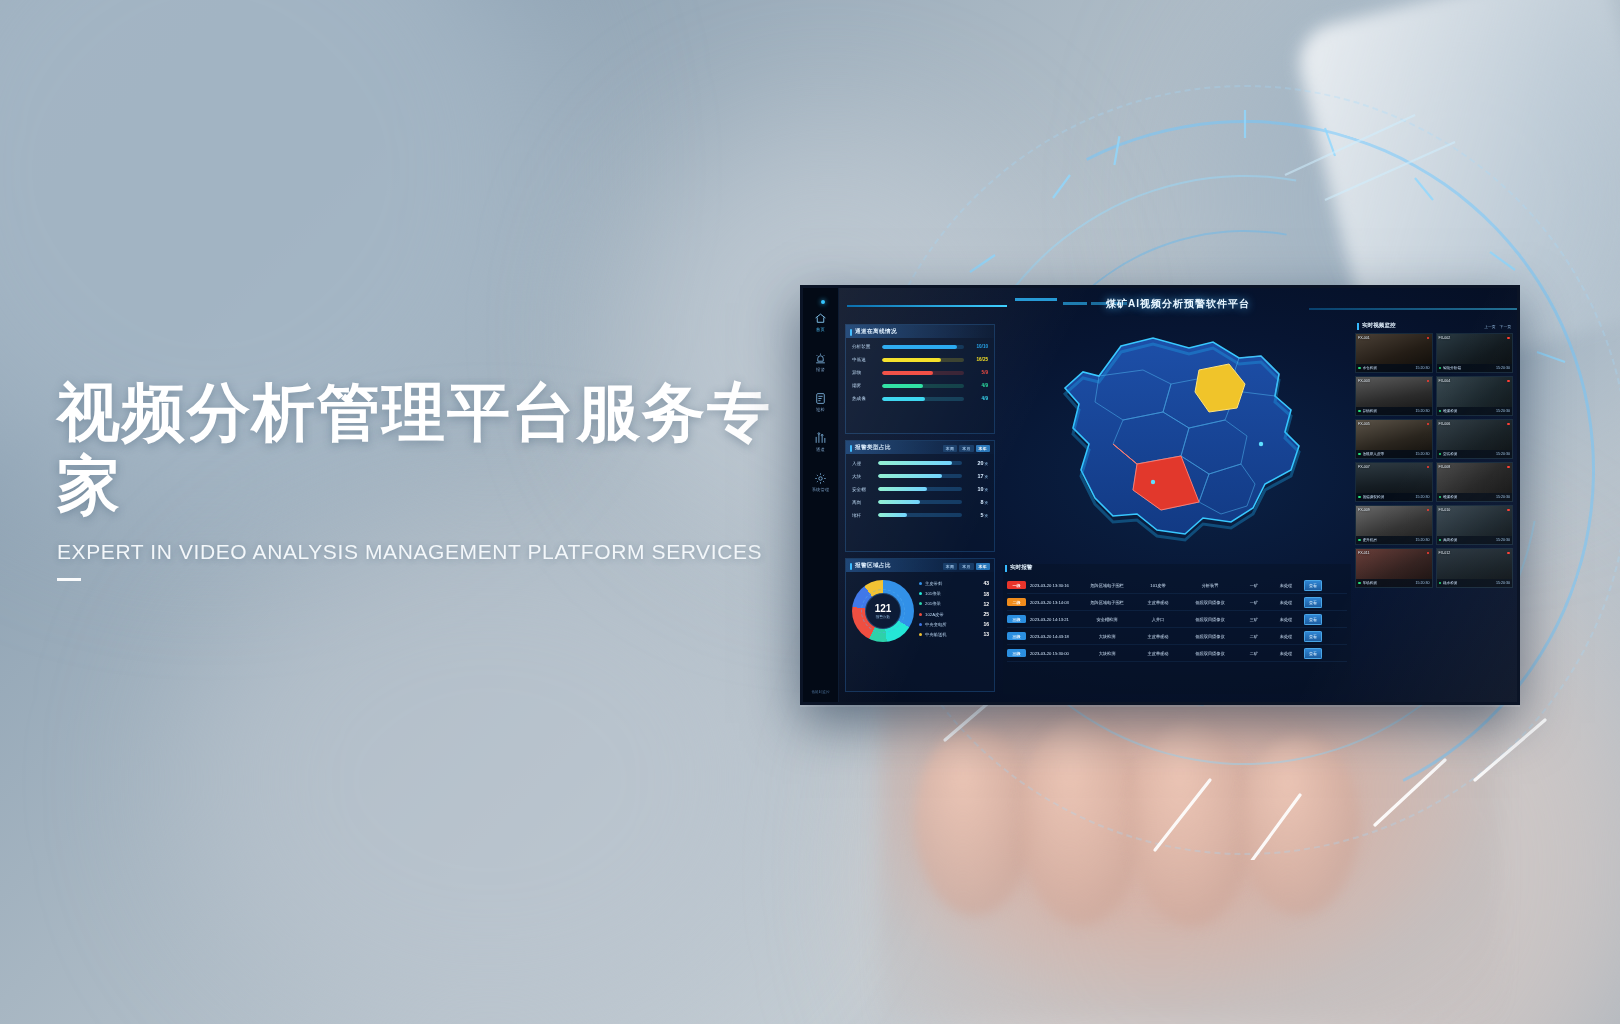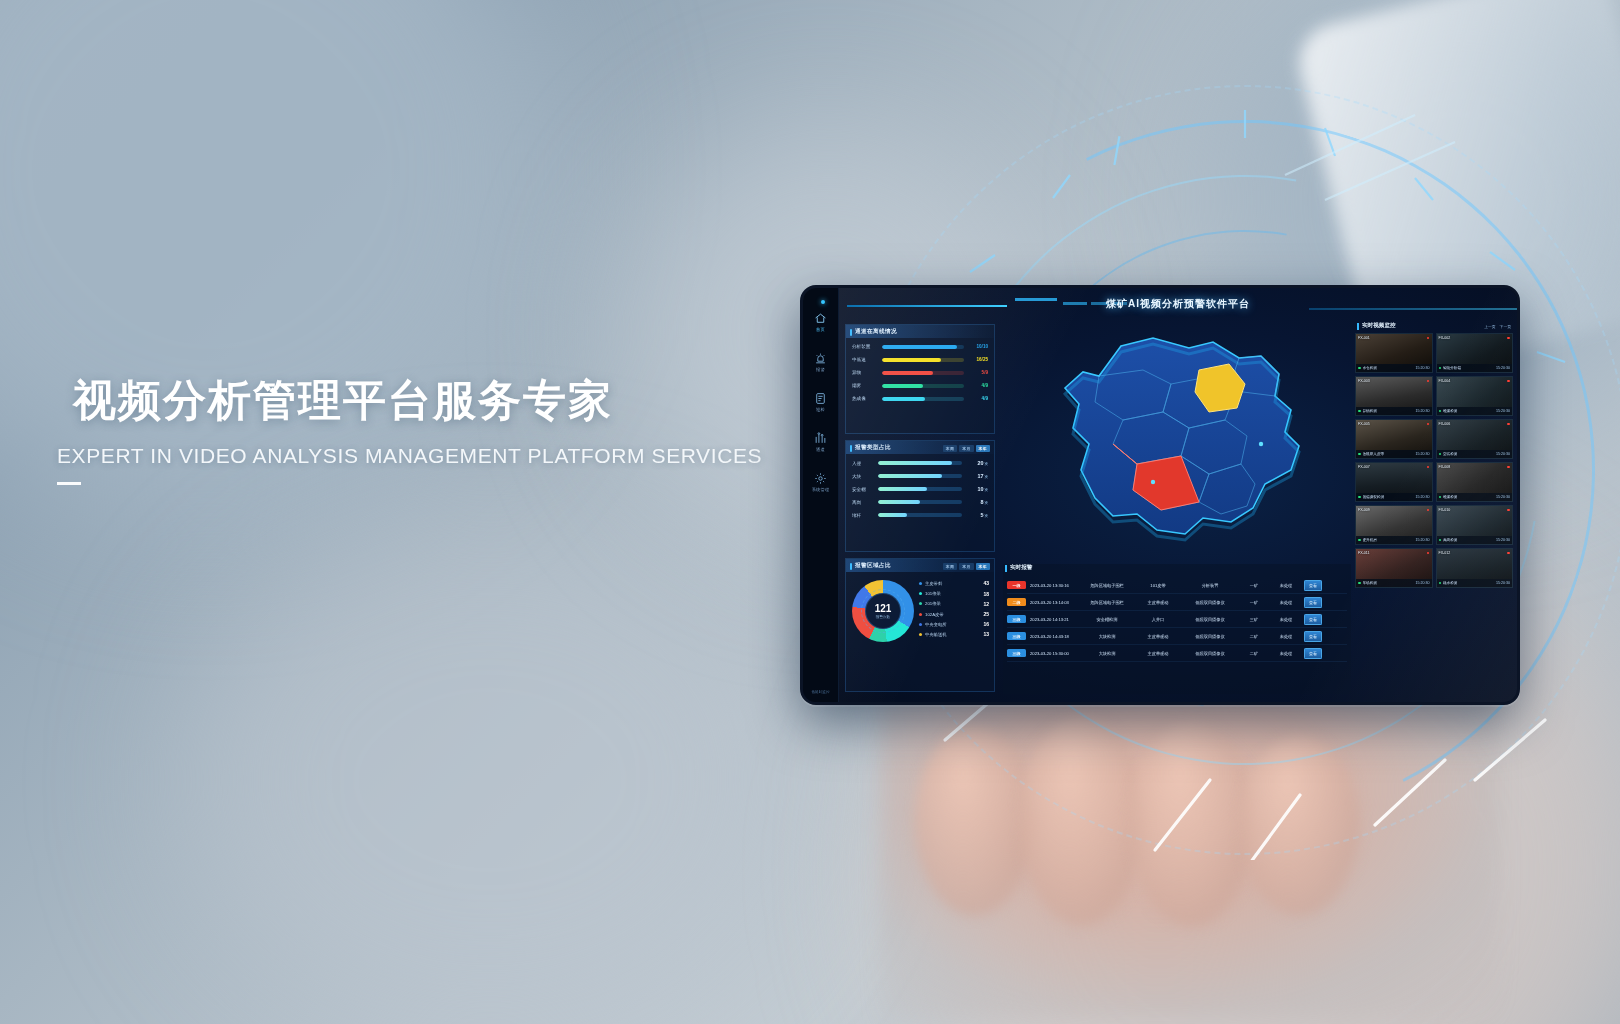--- a/index.html
+++ b/index.html
@@ -44,36 +44,35 @@
   .rings { position:absolute; left:855px; top:80px; width:780px; height:780px; pointer-events:none; }
   .ring { position:absolute; border-radius:50%; border:2px solid rgba(120,205,255,.55); }
   .r1{inset:40px; border-width:3px; border-color:rgba(110,200,255,.5); border-left-color:transparent; border-bottom-color:transparent; transform:rotate(18deg);}
   .r2{inset:95px; border-color:rgba(150,220,255,.45); border-right-color:transparent; transform:rotate(-35deg);}
   .r3{inset:150px; border-color:rgba(90,185,245,.4); border-top-color:transparent; border-right-color:transparent; transform:rotate(55deg);}
   .r4{inset:5px; border-color:rgba(160,220,255,.28); border-style:dashed;}
 
   
   .copy { position:absolute; left:57px; top:376px; width:760px; color:#fff; }
   .copy h1 {
-    font-size:43px; line-height:1.16; letter-spacing:2px; font-weight:bold;
+    font-size:63px; line-height:1.16; letter-spacing:2px; font-weight:bold;
     text-shadow:0 2px 10px rgba(40,70,95,.35);
-    margin-left:16px;
   }
   .copy .en {
     margin-top:18px; font-size:21px; letter-spacing:.6px; color:#f3f7fa; font-weight:400;
     text-shadow:0 1px 6px rgba(40,70,95,.3);
   }
   .copy .rule { width:24px; height:3px; background:#fff; margin:14px 0 12px; opacity:.95; }
   .copy .line { font-size:26px; line-height:1.95; color:#ffffff; letter-spacing:1px;
     text-shadow:0 1px 7px rgba(40,70,95,.3);}
 
   
   .tablet {
     position:absolute; left:800px; top:285px; width:720px; height:420px;
-    background:#050b18; border:3px solid #0b1426; border-radius:16px;
+    background:#050b18; border:3px solid #0b1426; border-radius:0;
     box-shadow:0 18px 50px rgba(18,40,66,.55), 0 2px 0 rgba(255,255,255,.25);
     overflow:hidden;
   }
   .screen {
     position:absolute; inset:0;
     background:
       radial-gradient(ellipse at 55% 45%, #0b2246 0%, #071532 45%, #040c1d 100%);
     color:#cfe6ff; font-size:5px;
   }
   .screen::after{

